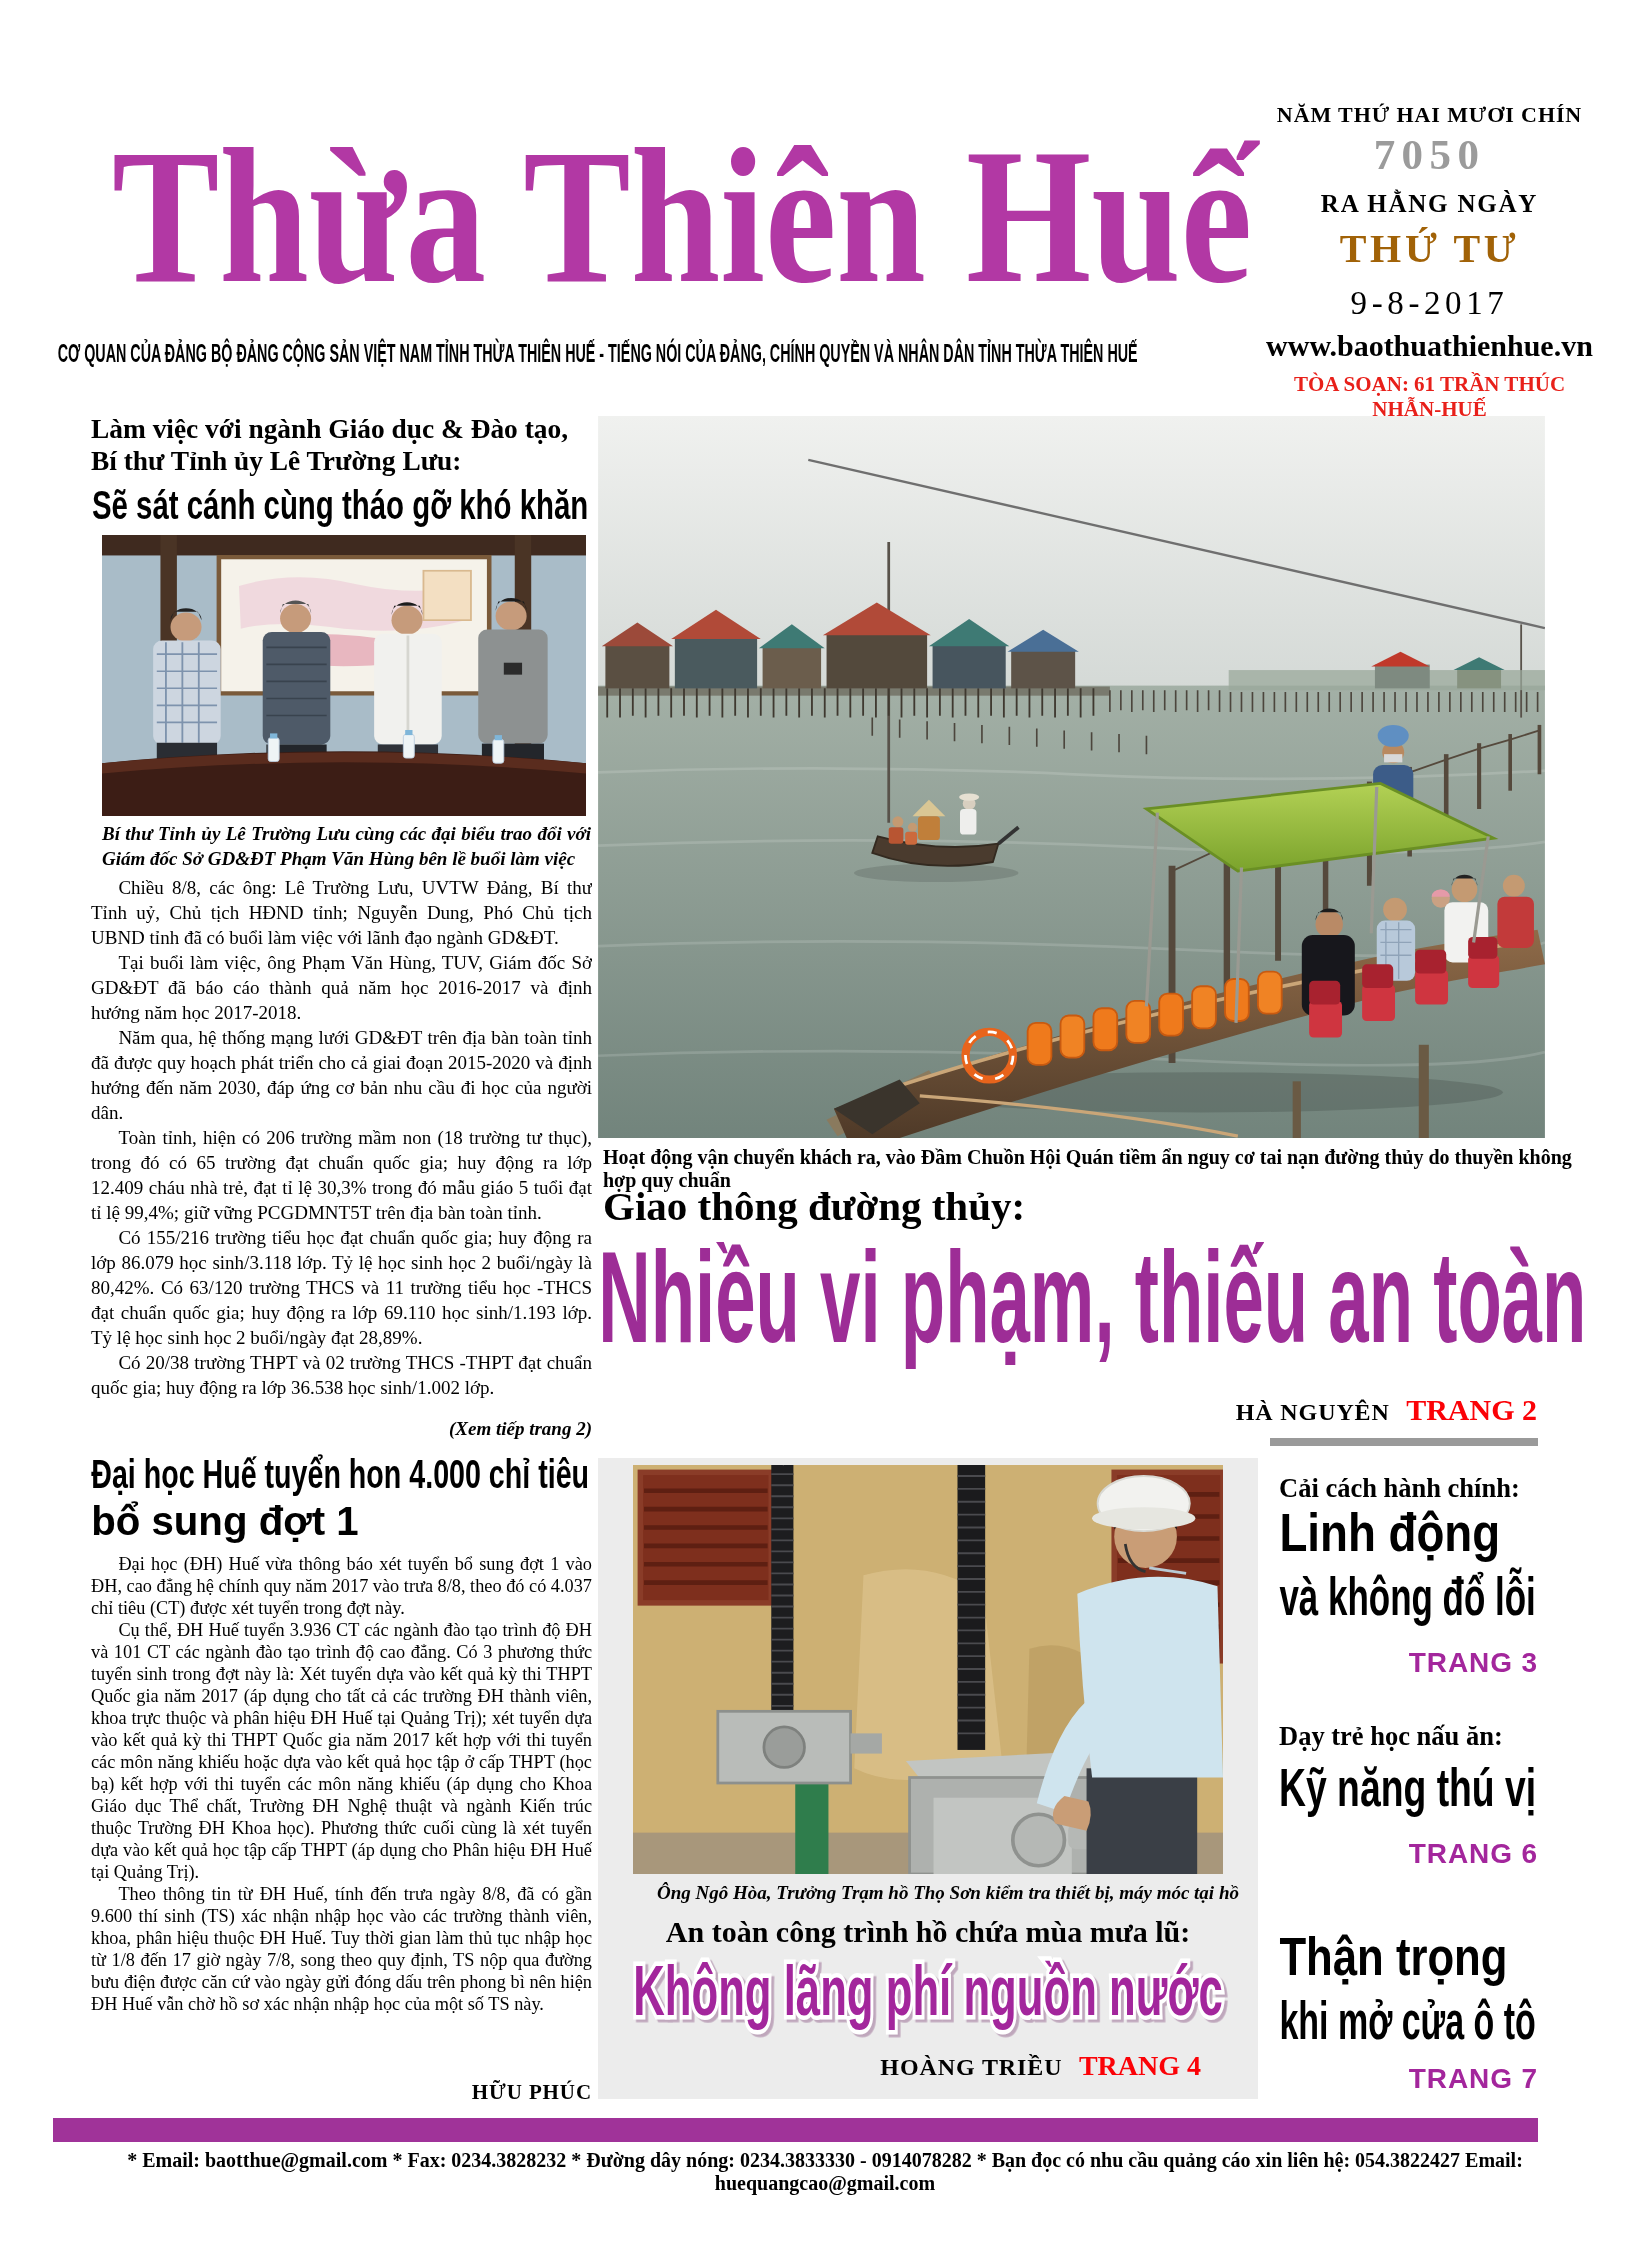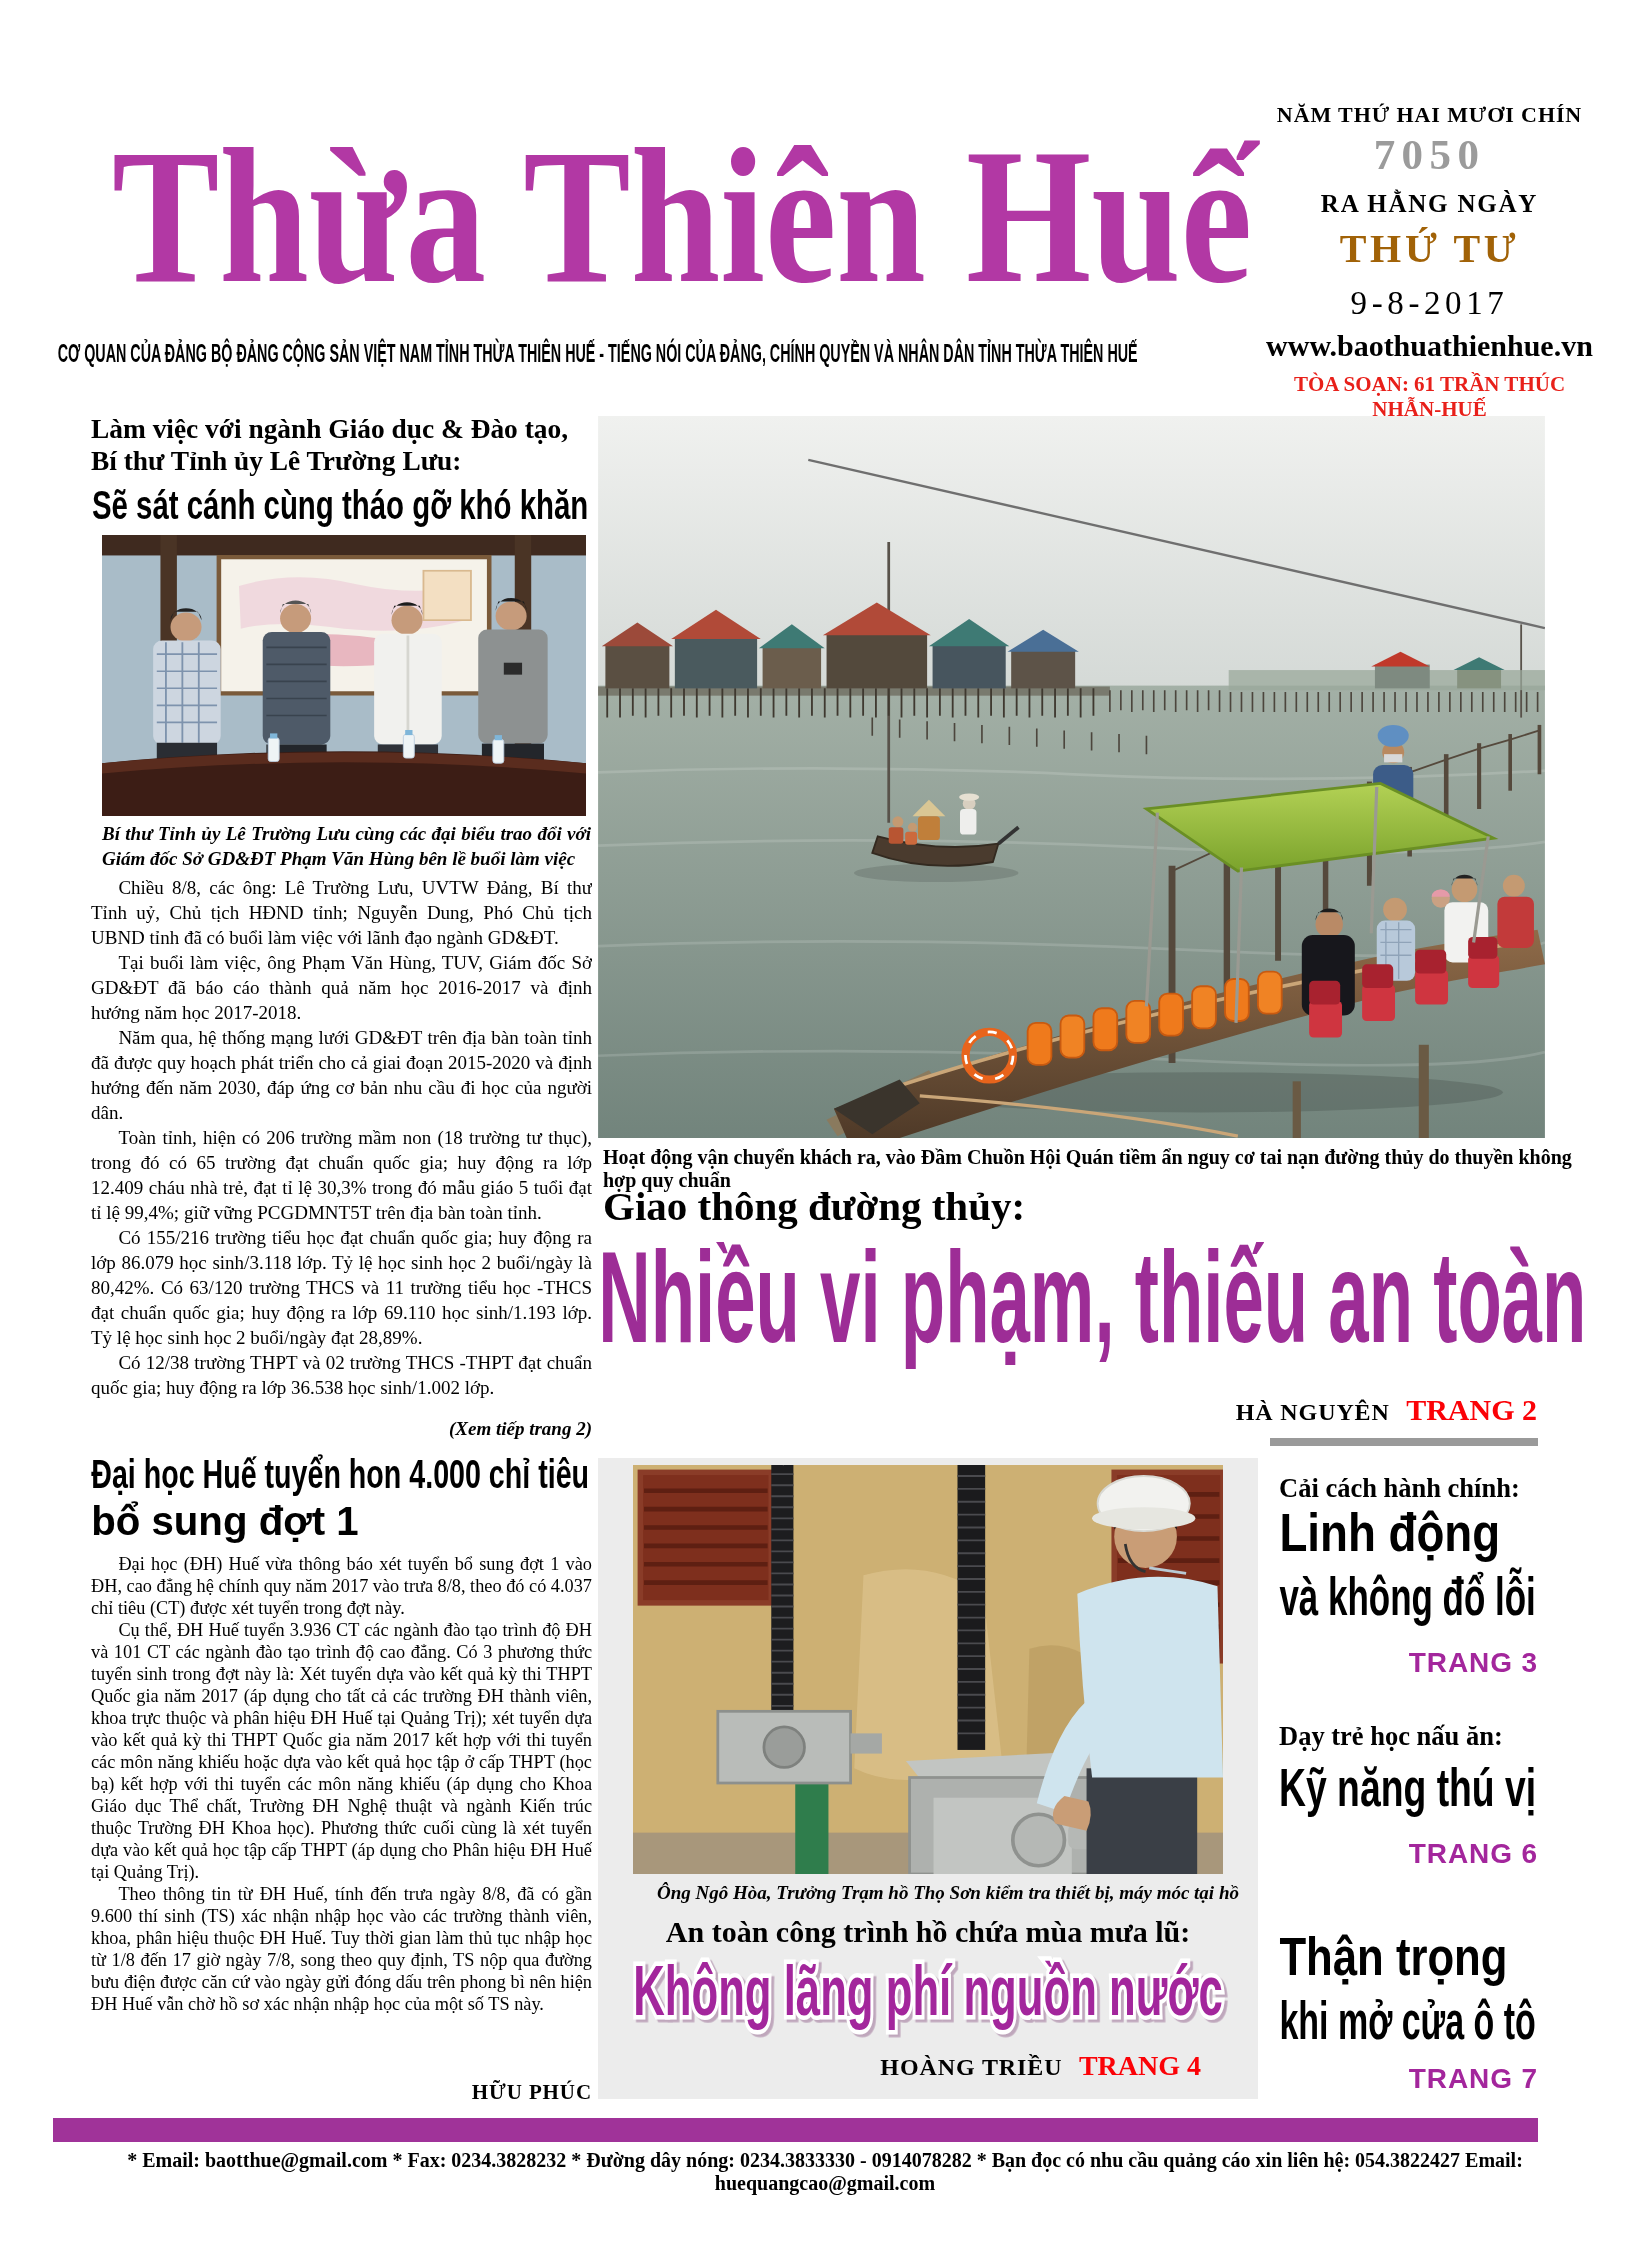--- a/index.html
+++ b/index.html
@@ -140,21 +140,21 @@
   </svg>
 
   <div class="abs caption" style="left:102px;top:821px;width:489px">Bí thư Tỉnh ủy Lê Trường Lưu cùng các đại biểu trao đổi với Giám đốc Sở GD&amp;ĐT Phạm Văn Hùng bên lề buổi làm việc</div>
 
   <div class="abs bodytext body-a" style="left:91px;top:875px;height:541px;overflow:hidden">
     <p>Chiều 8/8, các ông: Lê Trường Lưu, UVTW Đảng, Bí thư Tỉnh uỷ, Chủ tịch HĐND tỉnh; Nguyễn Dung, Phó Chủ tịch UBND tỉnh đã có buổi làm việc với lãnh đạo ngành GD&amp;ĐT.</p>
     <p>Tại buổi làm việc, ông Phạm Văn Hùng, TUV, Giám đốc Sở GD&amp;ĐT đã báo cáo thành quả năm học 2016-2017 và định hướng năm học 2017-2018.</p>
     <p>Năm qua, hệ thống mạng lưới GD&amp;ĐT trên địa bàn toàn tỉnh đã được quy hoạch phát triển cho cả giai đoạn 2015-2020 và định hướng đến năm 2030, đáp ứng cơ bản nhu cầu đi học của người dân.</p>
     <p>Toàn tỉnh, hiện có 206 trường mầm non (18 trường tư thục), trong đó có 65 trường đạt chuẩn quốc gia; huy động ra lớp 12.409 cháu nhà trẻ, đạt tỉ lệ 30,3% trong đó mẫu giáo 5 tuổi đạt tỉ lệ 99,4%; giữ vững PCGDMNT5T trên địa bàn toàn tỉnh.</p>
     <p>Có 155/216 trường tiểu học đạt chuẩn quốc gia; huy động ra lớp 86.079 học sinh/3.118 lớp. Tỷ lệ học sinh học 2 buổi/ngày là 80,42%. Có 63/120 trường THCS và 11 trường tiểu học -THCS đạt chuẩn quốc gia; huy động ra lớp 69.110 học sinh/1.193 lớp. Tỷ lệ học sinh học 2 buổi/ngày đạt 28,89%.</p>
-    <p>Có 12/38 trường THPT và 02 trường THCS -THPT đạt chuẩn quốc gia; huy động ra lớp 36.538 học sinh/1.002 lớp.</p>
+    <p>Có 20/38 trường THPT và 02 trường THCS -THPT đạt chuẩn quốc gia; huy động ra lớp 36.538 học sinh/1.002 lớp.</p>
   </div>
 
   <div class="abs continuation" style="left:91px;top:1418px">(Xem tiếp trang 2)</div>
 
   <svg class="abs" style="left:91px;top:1451px" width="501" height="95" viewBox="0 0 548 104">
     <text x="0" y="40" font-size="44" font-weight="bold" fill="#000" textLength="545" lengthAdjust="spacingAndGlyphs">Đại học Huế tuyển hon 4.000 chỉ tiêu</text>
     <text x="0" y="92" font-size="44" font-weight="bold" fill="#000">bổ sung đợt 1</text>
   </svg>
 
   <div class="abs bodytext body-b" style="left:91px;top:1553px;height:521px;overflow:hidden">

